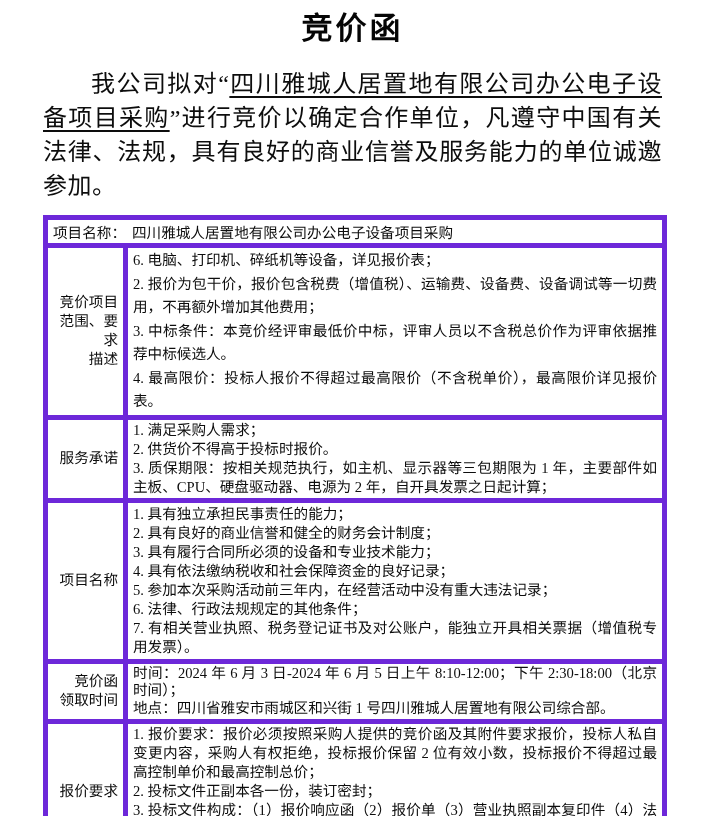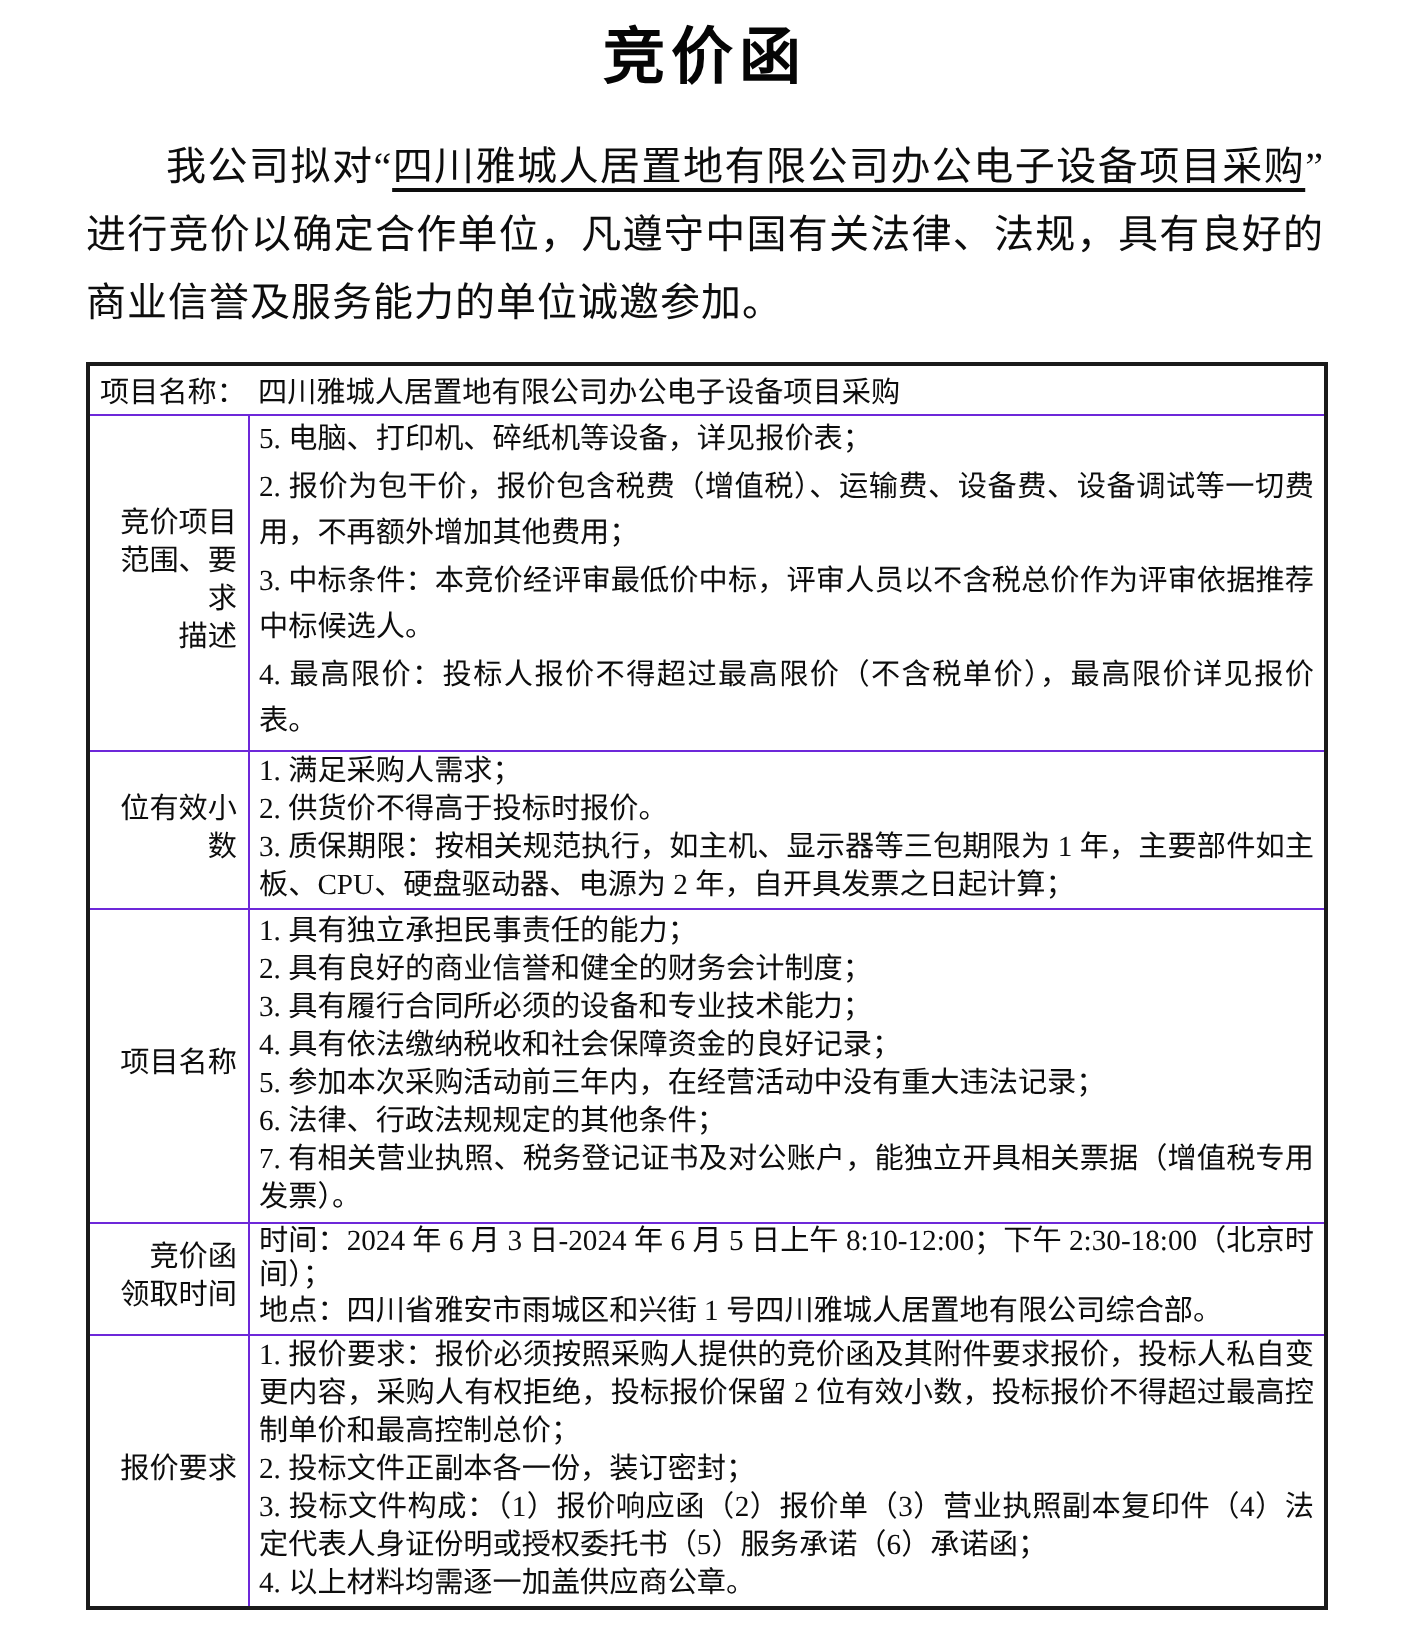--- a/index.html
+++ b/index.html
@@ -23,40 +23,40 @@
     margin: 0;
     text-align: center;
     font-size: 31px;
     font-weight: 700;
     letter-spacing: 3px;
     line-height: 46px;
     color: #050505;
   }
   .intro {
     margin: 15px 0 0 0;
-    font-size: 20px;
+    font-size: 24px;
     line-height: 34px;
     text-align: justify;
     text-indent: 2em;
     letter-spacing: 0.5px;
     color: #0d0d0d;
   }
   .intro u {
     text-decoration: underline;
     text-underline-offset: 4px;
   }
   .bid-table {
     margin-top: 12px;
     width: 619px;
     table-layout: fixed;
     border-collapse: collapse;
     border: 2px solid #1a1a1a;
   }
   .bid-table td {
-    border: 1px solid #6d28d9;
+    border: 5px solid #6d28d9;
     font-size: 14.6px;
     vertical-align: middle;
     padding: 1px 5px;
     color: #0d0d0d;
   }
   .label-cell {
     text-align: right;
     padding: 1px 2px;
     line-height: 19px;
   }
@@ -106,28 +106,28 @@
         <tr>
       <td colspan="4" class="rh1"><span>项目名称：</span><span class="kv-value">四川雅城人居置地有限公司办公电子设备项目采购</span></td>
     </tr>
 
 
 
     <tr>
       <td class="rh4 label-cell lines">竞价项目
 范围、要求
 描述</td>
-      <td colspan="3" class="rh4 content loose lines">5. 电脑、打印机、碎纸机等设备，详见报价表；
+      <td colspan="3" class="rh4 content loose lines">6. 电脑、打印机、碎纸机等设备，详见报价表；
 2. 报价为包干价，报价包含税费（增值税）、运输费、设备费、设备调试等一切费用，不再额外增加其他费用；
 3. 中标条件：本竞价经评审最低价中标，评审人员以不含税总价作为评审依据推荐中标候选人。
 4. 最高限价：投标人报价不得超过最高限价（不含税单价），最高限价详见报价表。</td>
     </tr>
 
     <tr>
-      <td class="rh5 label-cell lines">位有效小数</td>
+      <td class="rh5 label-cell lines">服务承诺</td>
       <td colspan="3" class="rh5 content lines">1. 满足采购人需求；
 2. 供货价不得高于投标时报价。
 3. 质保期限：按相关规范执行，如主机、显示器等三包期限为 1 年，主要部件如主板、CPU、硬盘驱动器、电源为 2 年，自开具发票之日起计算；</td>
     </tr>
 
     <tr>
       <td class="rh6 label-cell lines">项目名称</td>
       <td colspan="3" class="rh6 content lines">1. 具有独立承担民事责任的能力；
 2. 具有良好的商业信誉和健全的财务会计制度；
 3. 具有履行合同所必须的设备和专业技术能力；

